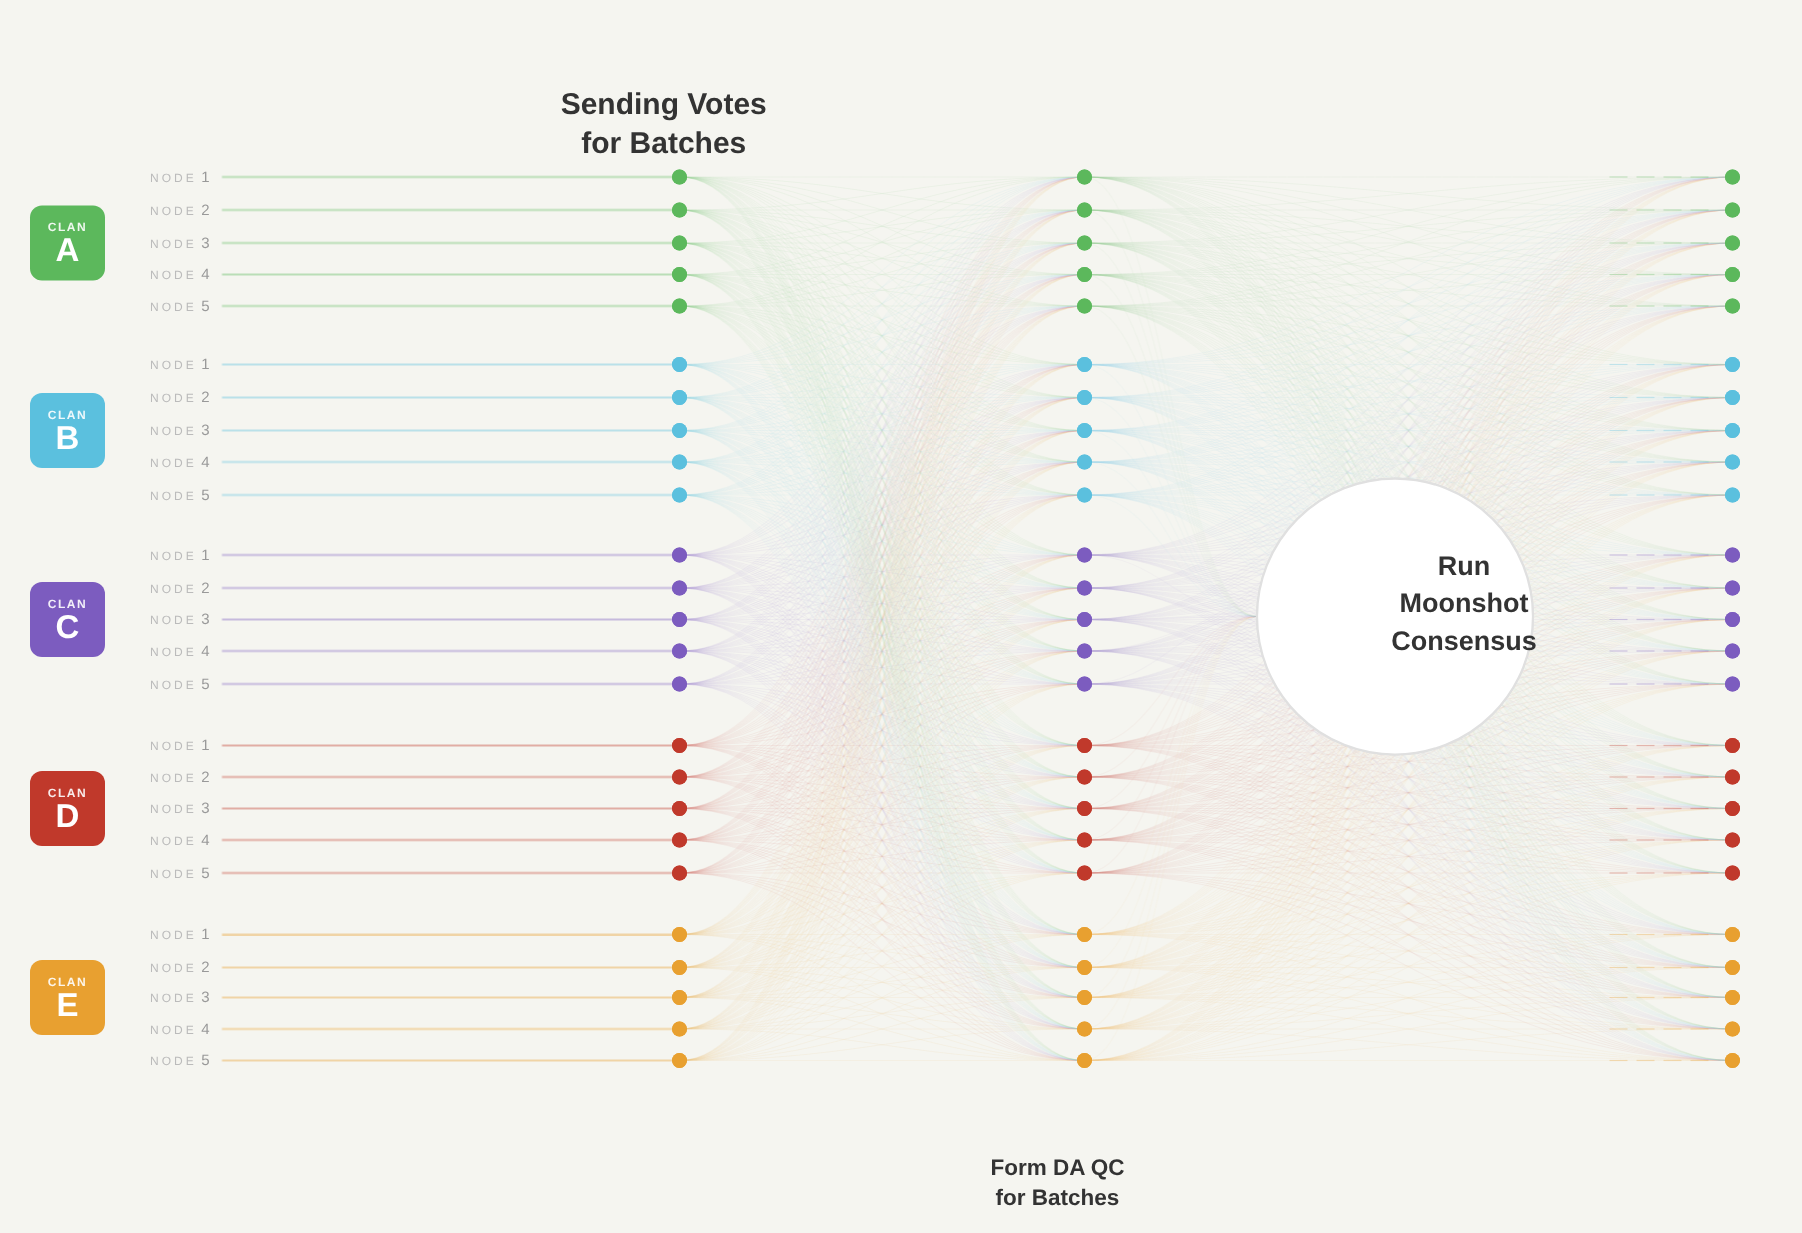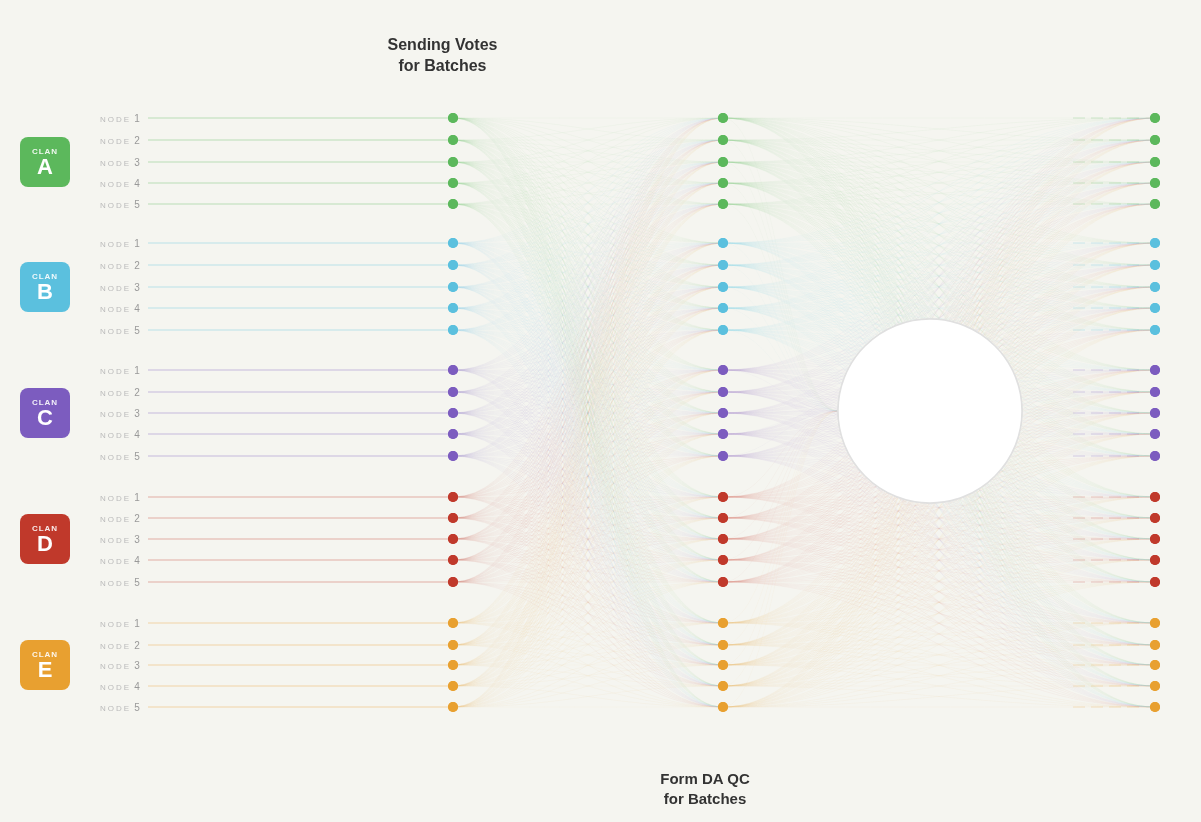--- a/index.html
+++ b/index.html
@@ -1649,28 +1649,31 @@
         <circle cx="723" cy="665" r="5" fill="#e8a030"></circle>
         <circle cx="453" cy="686" r="5" fill="#e8a030"></circle>
         <circle cx="723" cy="686" r="5" fill="#e8a030"></circle>
         <circle cx="453" cy="707" r="5" fill="#e8a030"></circle>
         <circle cx="723" cy="707" r="5" fill="#e8a030"></circle>
         <circle cx="930" cy="411" r="92" fill="white" stroke="#e0e0e0" stroke-width="1.5"></circle>
       </g>
   </svg>
 
 
-  <div class="label-sending" style="position:absolute;top:35px;left:370px;text-align:center;font-size:16px;font-weight:bold;color:#333;width:145px;line-height:1.3;">
+  <div class="label-sending" style="position:absolute;top:57px;left:370px;text-align:center;font-size:20px;font-weight:bold;color:#333;width:145px;line-height:1.3;">
     Sending Votes<br>for Batches
   </div>
 
   <div class="label-form-da" style="position:absolute;top:735px;left:625px;text-align:center;font-size:15px;font-weight:bold;color:#333;width:160px;line-height:1.3;">
     Form DA QC<br>for Batches
   </div>
 
+  <div style="position:absolute;top:365px;left:884px;width:184px;text-align:center;font-size:18px;font-weight:bold;color:#333;line-height:1.4;pointer-events:none;">
+    Run<br>Moonshot<br>Consensus
+  </div>
 
   <div id="clan-badges">
       <div class="clan-badge" style="background: rgb(92, 184, 92); top: 137px; left: 20px;">
         <span class="clan-text" style="font-size:8px;letter-spacing:1px;opacity:0.9;">CLAN</span>
         <span class="clan-letter" style="font-size:22px;font-weight:bold;">A</span>
       </div>
       <div class="node-label" style="top: 113px; left: 100px; color: rgb(170, 170, 170); font-size: 9px; letter-spacing: 0.5px;"><span style="font-size:8px;letter-spacing:2px;color:#bbb;">NODE</span> <span style="font-size:10px;color:#999;">1</span></div>
       <div class="node-label" style="top: 135px; left: 100px; color: rgb(170, 170, 170); font-size: 9px; letter-spacing: 0.5px;"><span style="font-size:8px;letter-spacing:2px;color:#bbb;">NODE</span> <span style="font-size:10px;color:#999;">2</span></div>
       <div class="node-label" style="top: 157px; left: 100px; color: rgb(170, 170, 170); font-size: 9px; letter-spacing: 0.5px;"><span style="font-size:8px;letter-spacing:2px;color:#bbb;">NODE</span> <span style="font-size:10px;color:#999;">3</span></div>
       <div class="node-label" style="top: 178px; left: 100px; color: rgb(170, 170, 170); font-size: 9px; letter-spacing: 0.5px;"><span style="font-size:8px;letter-spacing:2px;color:#bbb;">NODE</span> <span style="font-size:10px;color:#999;">4</span></div>

